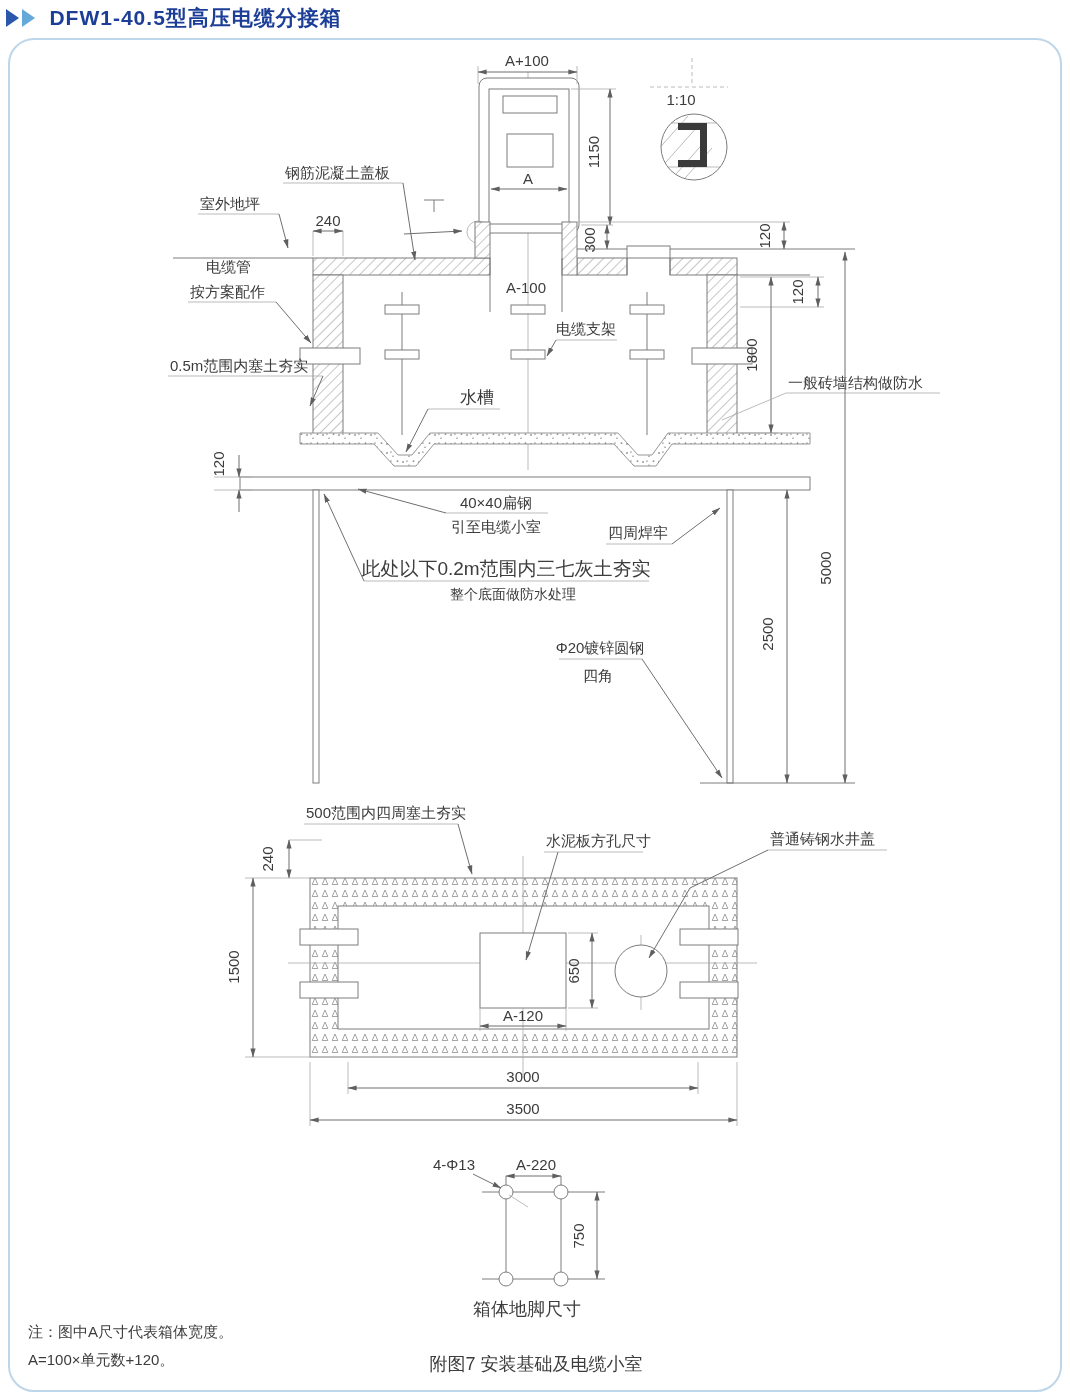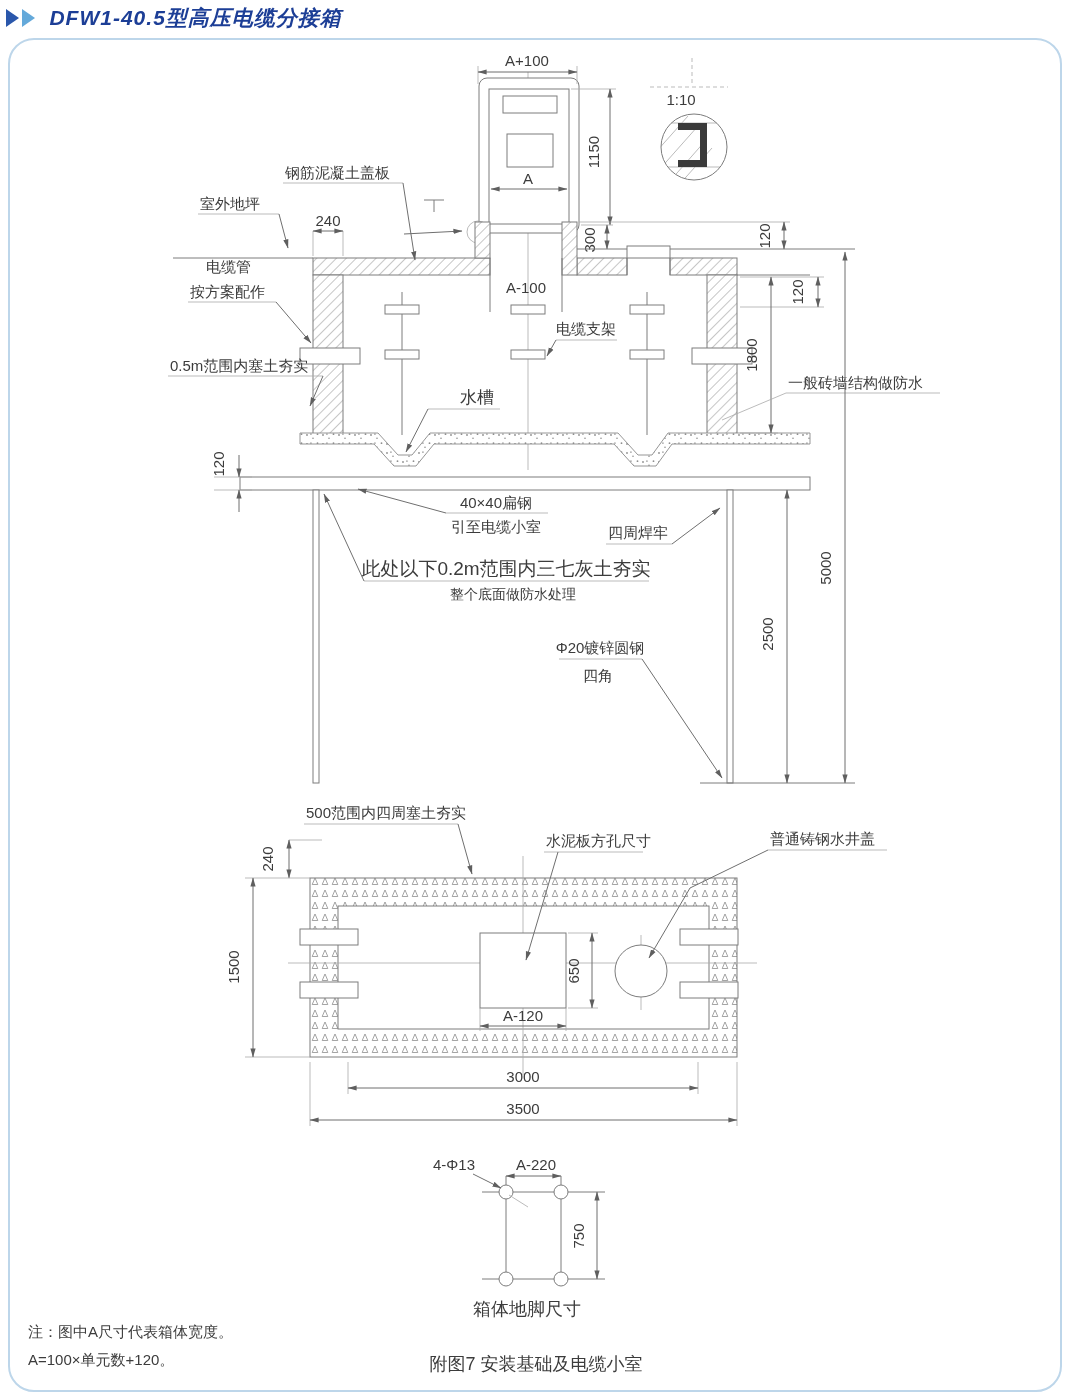--- a/index.html
+++ b/index.html
@@ -1,18 +1,18 @@
 <!DOCTYPE html>
 <html><head>
 <meta charset="utf-8">
 <style>
   html,body{margin:0;padding:0;background:#ffffff;}
   body{width:1070px;height:1397px;position:relative;overflow:hidden;
        font-family:"Liberation Sans",sans-serif;}
-  .hdr{position:absolute;left:0;top:4px;width:1070px;height:32px;font-style:italic;}
+  .hdr{position:absolute;left:0;top:4px;width:1070px;height:32px;}
   .chev{display:inline-block;width:0;height:0;border-top:9px solid transparent;
         border-bottom:9px solid transparent;border-left:13px solid #2a57ab;
         vertical-align:middle;margin-left:6px;}
   .chev.light{border-left-color:#64a9da;margin-left:3px;}
   .ttl{display:inline-block;vertical-align:middle;margin-left:10px;
        font-size:21px;font-weight:bold;color:#1c3e96;letter-spacing:1px;}
   .panel{position:absolute;left:8px;top:38px;width:1050px;height:1350px;
          border:2px solid #bdd6ea;border-radius:26px;background:#ffffff;}
   svg{position:absolute;left:0;top:0;}
   svg text{font-family:"Liberation Sans",sans-serif;fill:#3c3c3c;}

